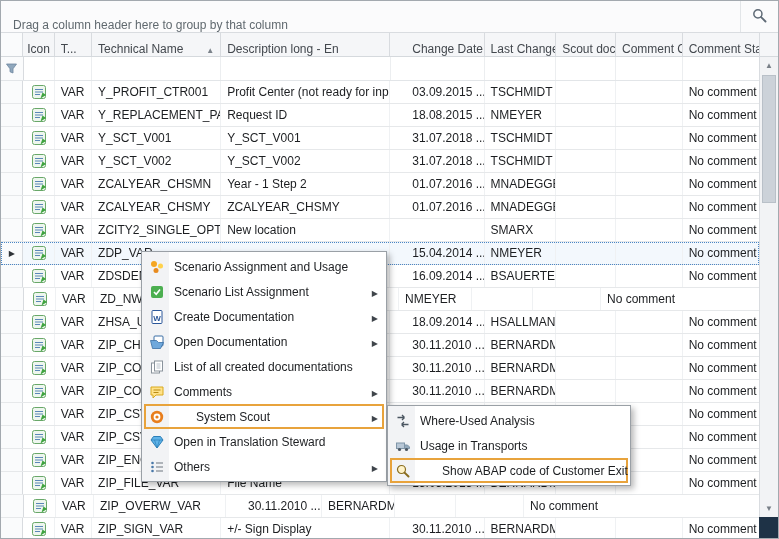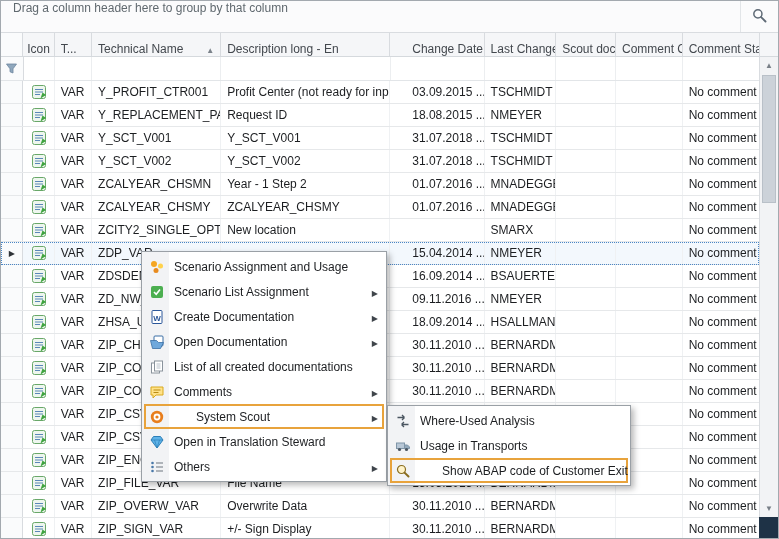--- a/index.html
+++ b/index.html
@@ -13,21 +13,21 @@
     color:#1c1e21;
     --highlight:#e8a33c;
     --corner:#1e3246;
   }
   .window { position:absolute; inset:0; border:1px solid #a3a9af; background:#fff; overflow:hidden; }
 
   
   .group-bar {
     position:absolute; left:0; top:0; width:777px; height:32px;
     background:#fbfbfc; border-bottom:1px solid #d9dce0;
-    display:flex; align-items:flex-start; padding-left:12px; color:#60696f;
+    display:flex; align-items:flex-end; padding-left:12px; color:#60696f;
   }
   .search-btn {
     position:absolute; right:0; top:0; width:38px; height:31px;
     border-left:1px solid #e2e5e8; display:flex; align-items:center; justify-content:center;
     background:#fbfbfc; cursor:pointer;
   }
 
   
   .grid { position:absolute; left:0; top:32px; width:758px; bottom:0; overflow:hidden; background:#fff; }
   .hdr { display:flex; height:24px; background:#f5f6f8; border-bottom:1px solid #d5d9dd; color:#43484e; }
@@ -324,21 +324,20 @@
     <div class="cell c-icon">
             <svg width="16" height="16" viewBox="0 0 16 16">
               <rect x="1.5" y="1.5" width="13" height="13" rx="2" fill="#eef6ee" stroke="#69a869"></rect>
               <path d="M4 5.5h8M4 8h8M4 10.5h5" stroke="#5b87b8" stroke-width="1.2" fill="none"></path>
               <path d="M9.5 14.5 15 11l-3.5-2.5z" fill="#3fa43f"></path>
             </svg>
           </div>
     <div class="cell c-type">VAR</div>
     <div class="cell c-tech">ZD_NW_K</div>
     <div class="cell c-desc"></div>
-    <div class="cell c-date">09.11.2016 ...</div>
     <div class="cell c-user">NMEYER</div>
     <div class="cell c-ldoc"></div>
     <div class="cell c-cco"></div>
     <div class="cell c-csta">No comment</div>
   </div>
 
   <div class="row">
     <div class="cell c-ind"></div>
     <div class="cell c-icon">
             <svg width="16" height="16" viewBox="0 0 16 16">
@@ -494,21 +493,20 @@
     <div class="cell c-ind"></div>
     <div class="cell c-icon">
             <svg width="16" height="16" viewBox="0 0 16 16">
               <rect x="1.5" y="1.5" width="13" height="13" rx="2" fill="#eef6ee" stroke="#69a869"></rect>
               <path d="M4 5.5h8M4 8h8M4 10.5h5" stroke="#5b87b8" stroke-width="1.2" fill="none"></path>
               <path d="M9.5 14.5 15 11l-3.5-2.5z" fill="#3fa43f"></path>
             </svg>
           </div>
     <div class="cell c-type">VAR</div>
     <div class="cell c-tech">ZIP_OVERW_VAR</div>
-    <div class="cell c-desc">Overwrite Data</div>
     <div class="cell c-date">30.11.2010 ...</div>
     <div class="cell c-user">BERNARDMA</div>
     <div class="cell c-ldoc"></div>
     <div class="cell c-cco"></div>
     <div class="cell c-csta">No comment</div>
   </div>
 
   <div class="row">
     <div class="cell c-ind"></div>
     <div class="cell c-icon">

